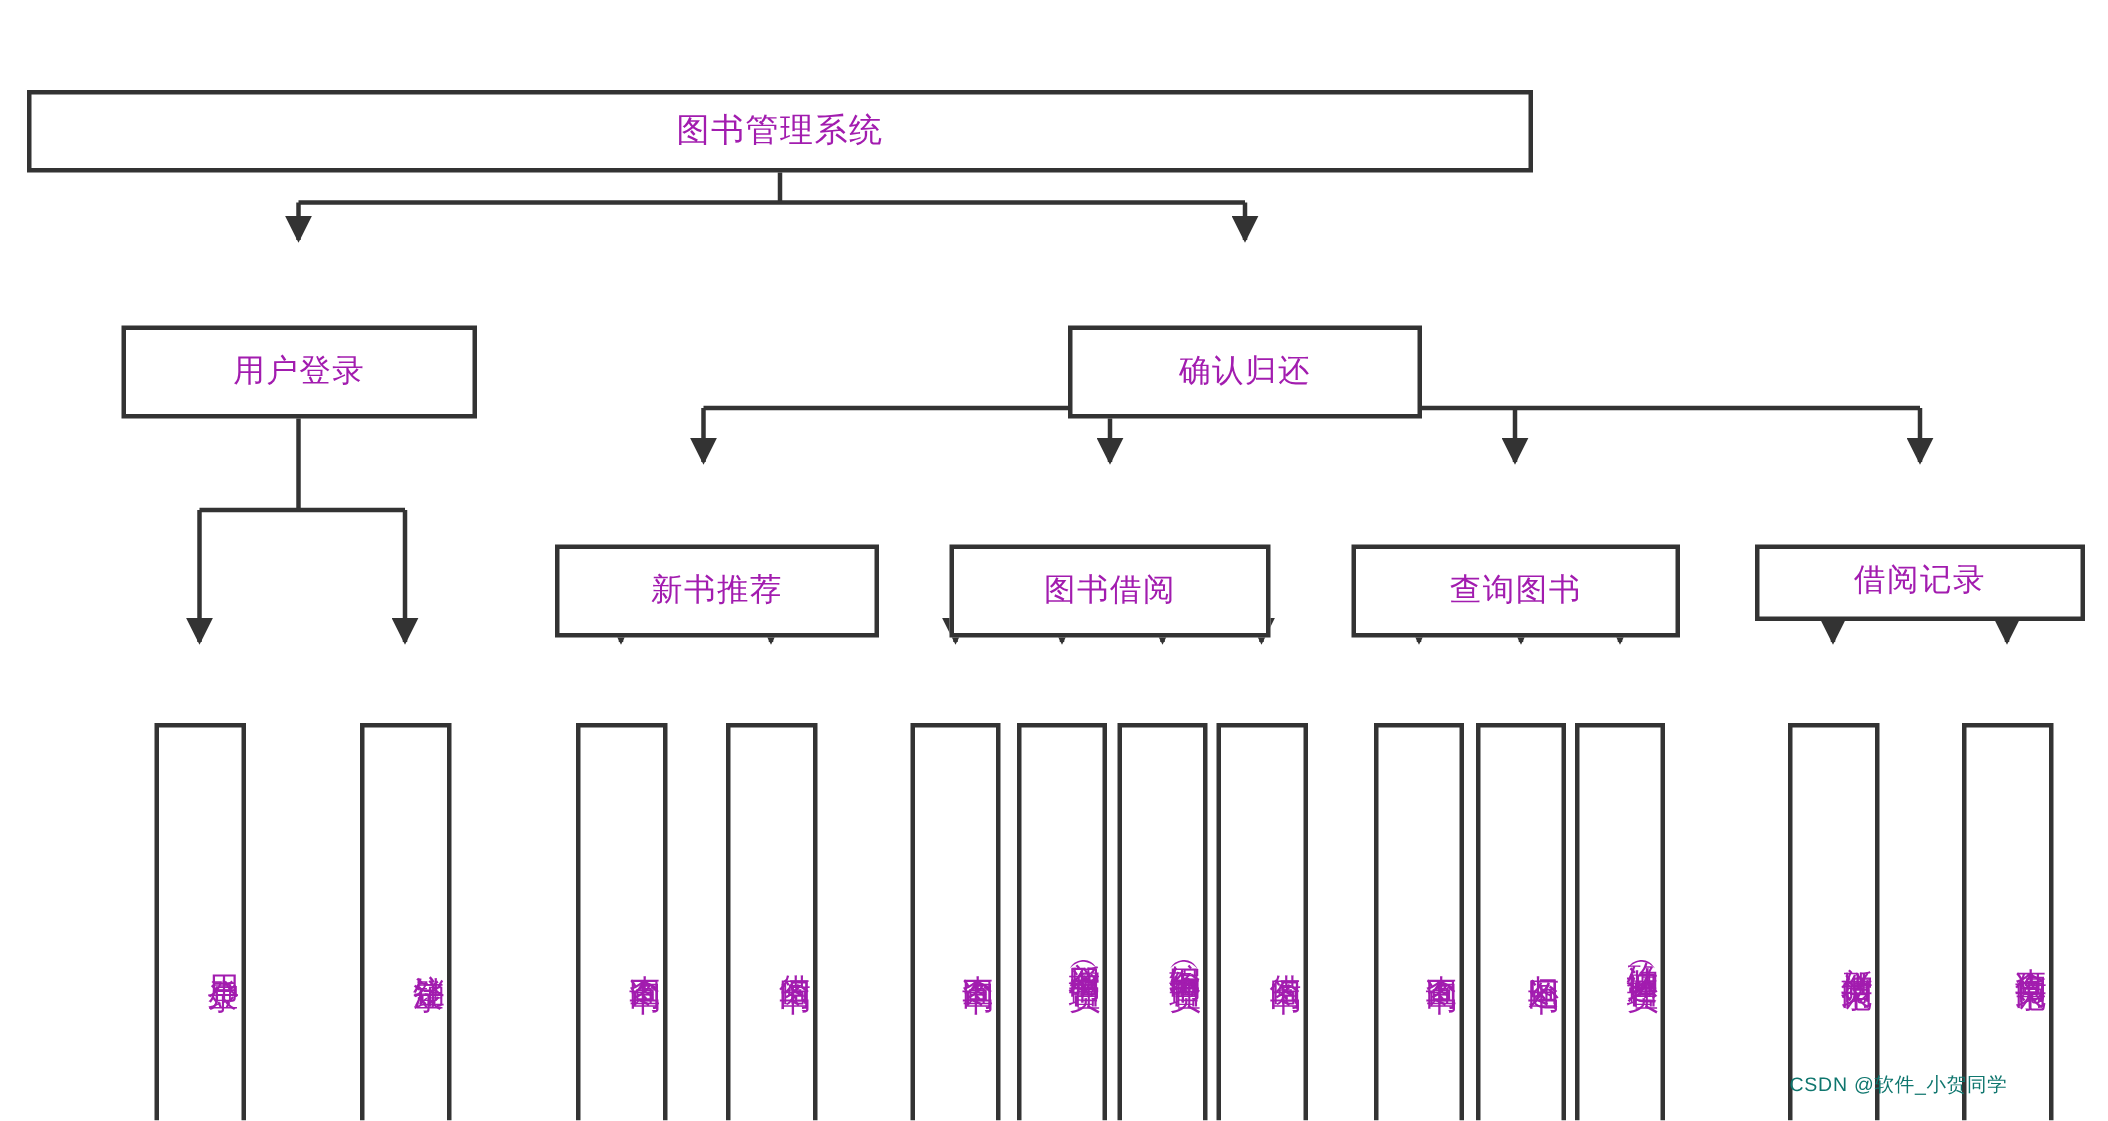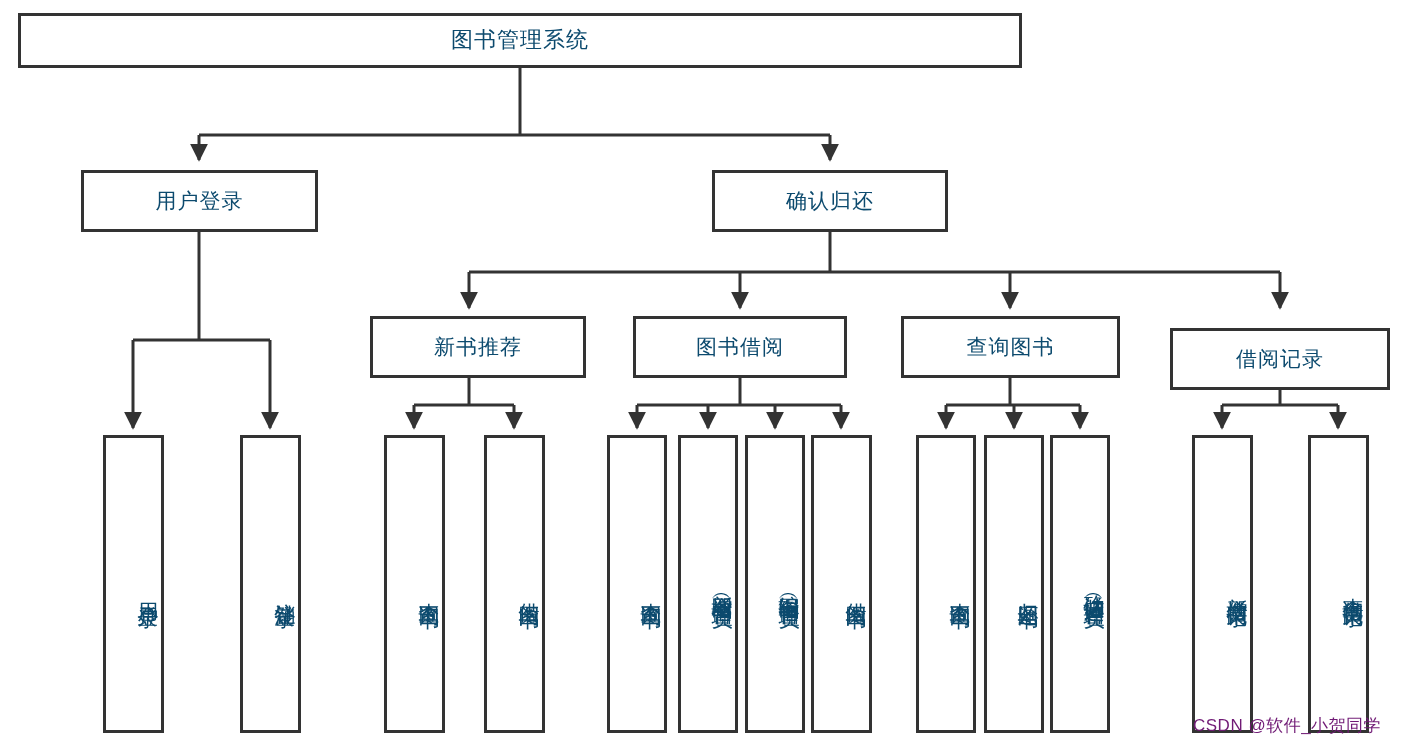--- a/index.html
+++ b/index.html
@@ -18,21 +18,22 @@
     overflow: hidden;
   }
   .node {
     position: absolute;
     box-sizing: border-box;
     border: 3px solid #333333;
     background: #ffffff;
     display: flex;
     align-items: center;
     justify-content: center;
-    color: #0c4a6e;
+    color: #a21caf;
+    margin-top: 47px;
   }
   .node.horiz {
     font-size: 21px;
     letter-spacing: 1px;
     line-height: 1.2;
   }
   .node.root {
     font-size: 22px;
   }
   .node.vert {
@@ -55,22 +56,22 @@
   svg.connectors {
     position: absolute;
     left: 0;
     top: 0;
     width: 1405px;
     height: 747px;
     pointer-events: none;
   }
   .watermark {
     position: absolute;
-    color: #701a75;
-    font-size: 17px;
+    color: #0f766e;
+    font-size: 13px;
     white-space: nowrap;
     letter-spacing: 0.5px;
   }
 </style>
 </head>
 <body>
 
 <div id="canvas">
 
   <svg class="connectors" viewBox="0 0 1405 747" xmlns="http://www.w3.org/2000/svg">
@@ -140,21 +141,21 @@
   </div>
 
   <div class="node horiz" style="left:633px; top:316px; width:214px; height:62px;">
     <span>图书借阅</span>
   </div>
 
   <div class="node horiz" style="left:901px; top:316px; width:219px; height:62px;">
     <span>查询图书</span>
   </div>
 
-  <div class="node horiz" style="left:1170px; top:328px; width:220px; height:62px;">
+  <div class="node horiz" style="left:1170px; top:316px; width:220px; height:51px;font-family:Liberation Mono, monospace;">
     <span>借阅记录</span>
   </div>
 
   <div class="node vert" style="left:103px; top:435px; width:61px; height:298px;">
     <span>用户登录</span>
   </div>
 
   <div class="node vert" style="left:240px; top:435px; width:61px; height:298px;">
     <span>注销登录</span>
   </div>

